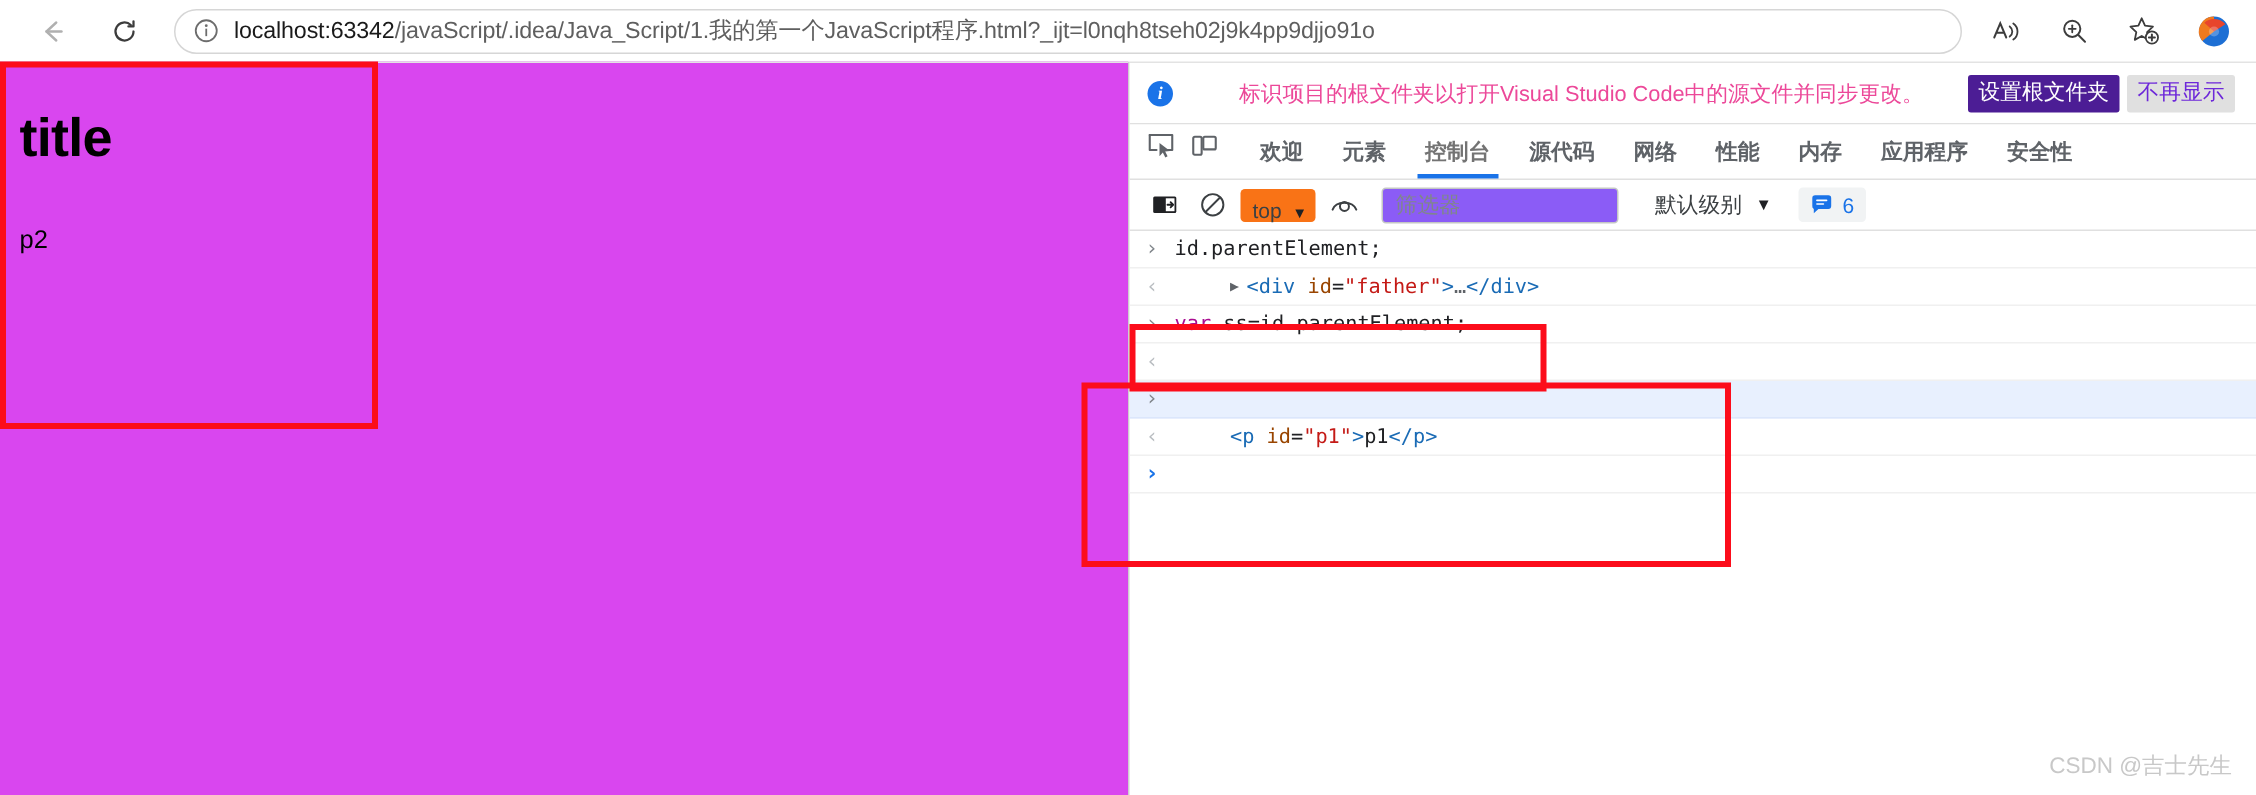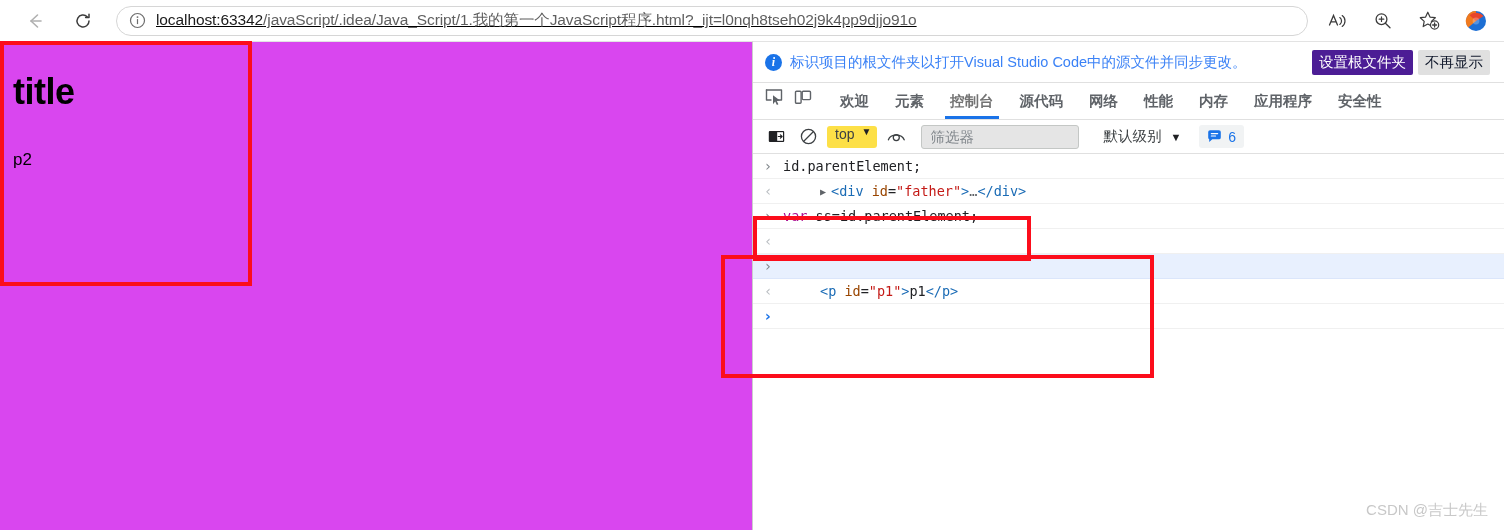--- a/index.html
+++ b/index.html
@@ -20,21 +20,20 @@
   }
 
   
   .browser-bar {
     position: absolute;
     left: 0; top: 0;
     width: 1504px; height: 41px;
     background: #ffffff;
     display: flex;
     align-items: center;
-    text-decoration: underline;
   }
 
   .nav-btn {
     width: 34px; height: 34px;
     display: flex; align-items: center; justify-content: center;
     border-radius: 4px;
     flex: none;
   }
   .nav-btn svg { display: block; }
 
@@ -150,41 +149,42 @@
     font-size: 12px;
     font-weight: bold;
     font-style: italic;
     font-family: "Liberation Serif", serif;
     display: flex; align-items: center; justify-content: center;
     margin-right: 8px;
   }
   .infobar-text {
     flex: 1 1 auto;
     font-size: 14.5px;
-    color: #3b82f6;
+    color: #ec4899;
     white-space: nowrap;
     overflow: hidden;
+    margin-left: 36px;
   }
   .btn-primary {
     flex: none;
     background: #4c1d95;
     color: #ffffff;
     font-size: 14.5px;
     height: 25px;
     line-height: 25px;
     padding: 0 7px;
     border: none;
     border-radius: 2px;
     margin-left: 4px;
     font-family: "Liberation Sans", "DejaVu Sans", sans-serif;
   }
   .btn-secondary {
     flex: none;
     background: #e0e0e0;
-    color: #0f172a;
+    color: #6d28d9;
     font-size: 14.5px;
     height: 25px;
     line-height: 25px;
     padding: 0 7px;
     border: none;
     border-radius: 2px;
     margin-left: 5px;
     margin-right: 6px;
     font-family: "Liberation Sans", "DejaVu Sans", sans-serif;
   }
@@ -240,37 +240,37 @@
   .ct-icon {
     width: 26px; height: 26px;
     display: flex; align-items: center; justify-content: center;
     border-radius: 3px;
     flex: none;
     margin-right: 6px;
   }
   .ctx-select {
     flex: none;
     height: 22px;
-    background: #fde047;
+    background: #f97316;
     border-radius: 3px;
     display: flex;
-    align-items: flex-start;
+    align-items: flex-end;
     padding: 0 6px 0 8px;
     font-size: 14px;
     color: #3c4043;
     margin-right: 6px;
   }
   .ctx-select .caret { margin-left: 7px; font-size: 10px; color: #202124; }
   .filter-input {
     flex: none;
     width: 158px;
     height: 24px;
     border: 1px solid #c4c7c5;
     border-radius: 3px;
-    background: #e5e5e5;
+    background: #8b5cf6;
     font-size: 14.5px;
     color: #202124;
     padding: 0 8px;
     font-family: "Liberation Sans", "DejaVu Sans", sans-serif;
     margin-left: 6px;
   }
   .filter-input::placeholder { color: #80868b; }
   .level-select {
     flex: none;
     display: flex;

